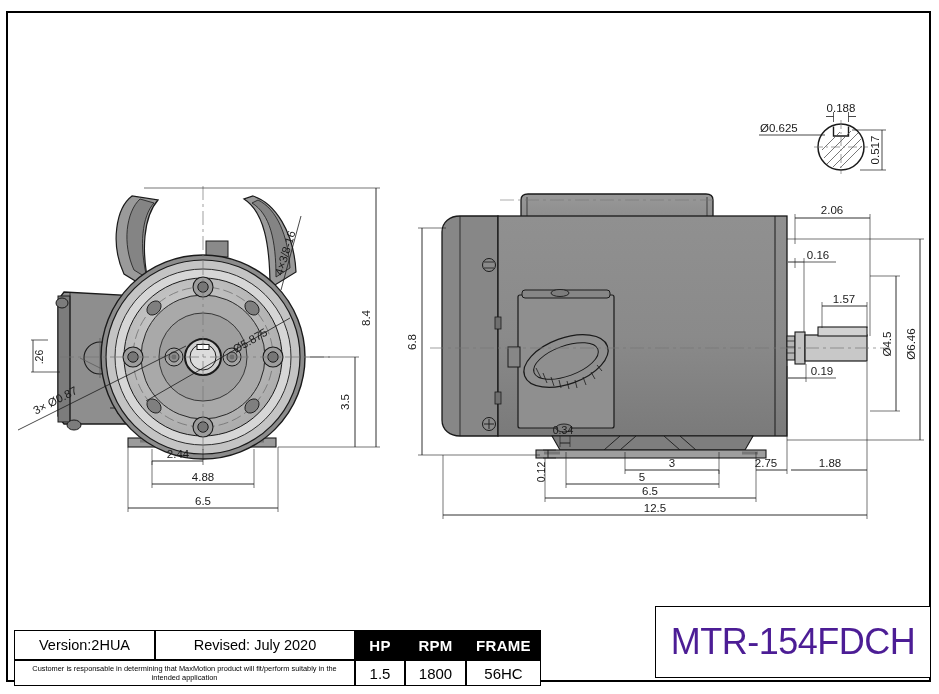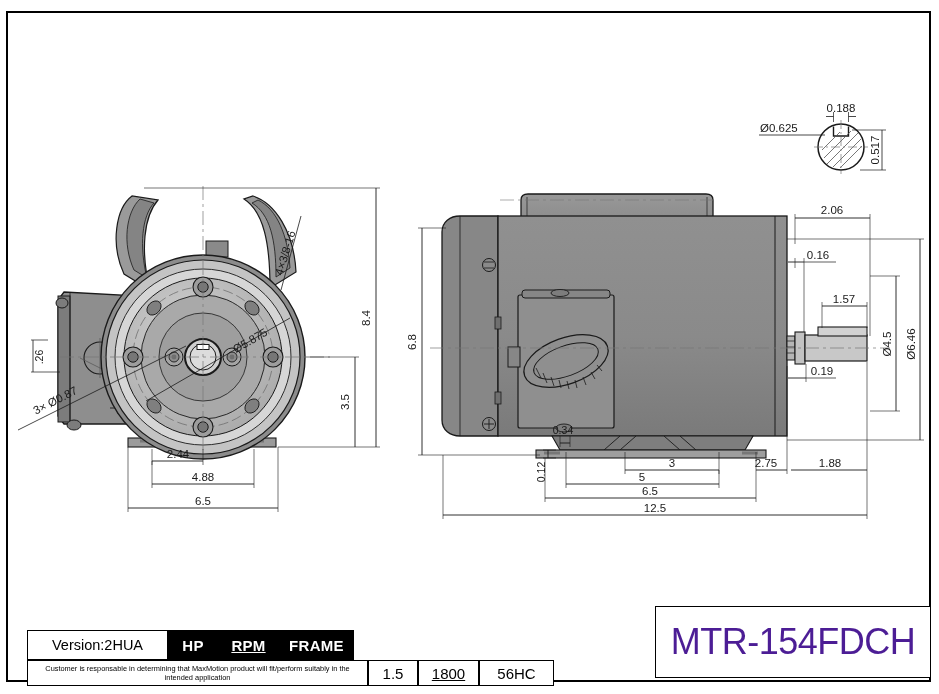--- a/index.html
+++ b/index.html
@@ -2,30 +2,30 @@
 <html><head>
 <meta charset="utf-8">
 <style>
   html,body{margin:0;padding:0;background:#fff;}
   body{width:939px;height:694px;font-family:"Liberation Sans",sans-serif;overflow:hidden;position:relative;}
   #sheet{position:absolute;left:0;top:0;width:939px;height:694px;background:#fff;}
   .border-frame{position:absolute;left:6px;top:11px;width:925px;height:671px;border:2px solid #000;box-sizing:border-box;}
   svg.draw{position:absolute;left:0;top:0;width:939px;height:694px;}
   .dim{font-family:"Liberation Sans",sans-serif;font-size:11.5px;fill:#1a1a1a;}
   .dim-s{font-family:"Liberation Sans",sans-serif;font-size:10.5px;fill:#1a1a1a;}
-  #tb-wrap{position:absolute;left:14px;top:630px;width:650px;height:56px;margin-left:13px;}
+  #tb-wrap{position:absolute;left:14px;top:630px;width:650px;height:56px;}
   .tb-row{display:flex;width:100%;box-sizing:border-box;}
   .tb-cell{box-sizing:border-box;border:1.4px solid #000;display:flex;align-items:center;justify-content:center;text-align:center;background:#fff;}
   .tb-r1{height:30px;}
   .tb-r2{height:26px;}
   .c-ver{width:141px;font-size:14.5px;}
   .c-rev{width:200px;font-size:14.5px;}
   .c-disc{width:341px;font-size:7.4px;line-height:1.28;padding:0 7px;}
   .c-hp{width:50px;text-align:right;}
-  .c-rpm{width:61px;text-decoration:underline;}
+  .c-rpm{width:61px;}
   .c-frame{width:75px;justify-content:center;}
   .c-enc{width:125px;}
   .hd{background:#000;color:#fff;font-size:15px;font-weight:bold;letter-spacing:.3px;}
   .vl{font-size:15px;}
   #pn-box{position:absolute;left:655px;top:606px;width:276px;height:72px;border:1.6px solid #000;box-sizing:border-box;background:#fff;display:flex;align-items:center;justify-content:center;}
   #pn-text{font-size:36px;letter-spacing:-0.5px;color:#4c1d95;font-family:"Liberation Sans",sans-serif;}
 </style>
 </head>
 <body>
 
@@ -337,20 +337,23 @@
       <line x1="787" y1="440" x2="924" y2="440" stroke="#1a1a1a" stroke-width="0.6"></line>
       <text class="dim" x="915" y="344" text-anchor="middle" transform="rotate(-90 915 344)">Ø6.46</text>
     </g>
   </svg>
 
   <div id="tb-wrap">
     <div class="tb-row">
       <div class="tb-cell tb-r1 c-ver">
         <span>Version:2HUA</span>
       </div>
+      <div class="tb-cell tb-r1 c-rev">
+        <span>Revised: July 2020</span>
+      </div>
       <div class="tb-cell tb-r1 c-hp hd">
         <span>HP</span>
       </div>
       <div class="tb-cell tb-r1 c-rpm hd">
         <span>RPM</span>
       </div>
       <div class="tb-cell tb-r1 c-frame hd">
         <span>FRAME</span>
       </div>
     </div>

